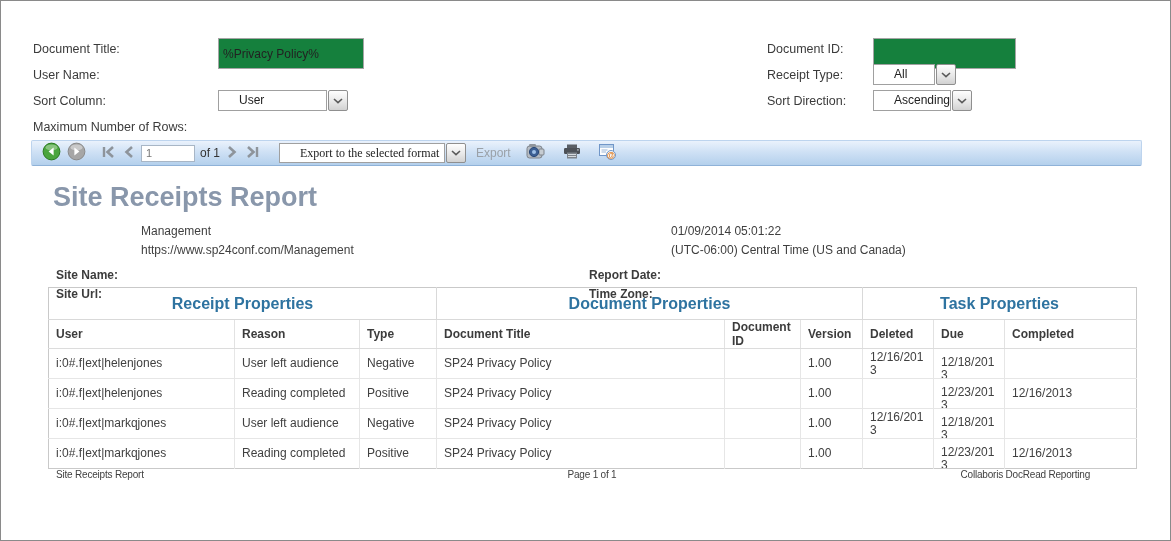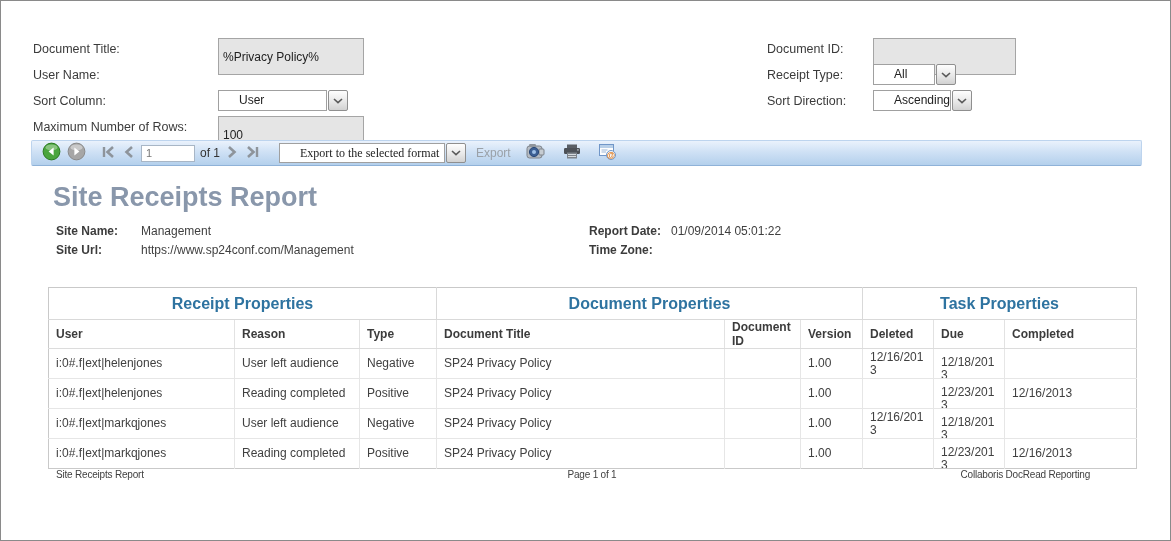--- a/index.html
+++ b/index.html
@@ -3,22 +3,22 @@
 <meta charset="utf-8">
 <style>
   html,body { margin:0; padding:0; background:#fff; font-family:"Liberation Sans", sans-serif; }
   .page {
     position:relative; width:1171px; height:541px; box-sizing:border-box;
     border:1px solid #8a8a8a; background:#fff; overflow:hidden;
   }
   
   .flabel { position:absolute; font-size:12.5px; color:#3b3b3b; white-space:nowrap; }
   .finput {
-    position:absolute; box-sizing:border-box; height:37px; border:1px solid #a5a5a5;
-    font-family:"Liberation Sans", sans-serif; font-size:12px; color:#222; padding:0 4px; background:#e5e5e5;
+    position:absolute; box-sizing:border-box; height:31px; border:1px solid #a5a5a5;
+    font-family:"Liberation Sans", sans-serif; font-size:12px; color:#222; padding:0 4px; background:#15803d;
   }
   .ftextbox {
     position:absolute; box-sizing:border-box; height:22px; border:2px solid #e8a33d; border-radius:2px;
     font-size:12px; color:#222; padding:2px 3px 0 3px; background:#fff; white-space:nowrap;
   }
   .squiggle { text-decoration:underline; text-decoration-style:wavy; text-decoration-color:#e03c31;
               text-decoration-thickness:1px; text-underline-offset:2px; }
   .caret { display:inline-block; width:1px; height:12px; background:#222; vertical-align:-2px; }
   .csel { position:absolute; display:flex; height:21px; box-sizing:border-box; }
   .csel .txt { flex:1; box-sizing:border-box; border:1px solid #a0a0a0; background:#fff;
@@ -34,21 +34,21 @@
   }
   .tbtn { border:none; background:transparent; padding:0; margin:0 3px; display:flex; align-items:center; cursor:pointer; }
   .pageinput { width:54px; height:17px; box-sizing:border-box; border:1px solid #a8b6c6; font-size:11px;
                color:#777; padding:0 0 0 4px; margin:0 4px; font-family:"Liberation Sans", sans-serif; }
   .ofpages { font-size:12px; color:#333; margin:0 4px 0 1px; }
   .exp-sel { position:static; height:20px; margin-left:16px; width:187px;font-family:Liberation Serif, serif; }
   .exportlink { font-size:12px; color:#9aa1a8; margin-left:10px; }
   .tico { margin-left:15px; }
   
   .rtitle { position:absolute; left:52px; top:181px; font-size:27px; font-weight:bold; color:#8997ab; }
-  .ilabel { position:absolute; font-size:12px; font-weight:bold; color:#3c3c3c; white-space:nowrap; }
+  .ilabel { position:absolute; font-size:12px; font-weight:bold; color:#3c3c3c; white-space:nowrap;margin-top:44px; }
   .ivalue { position:absolute; font-size:12px; color:#3f3f3f; white-space:nowrap; }
   
   table.rpt { position:absolute; left:47px; top:286px; width:1088px; border-collapse:collapse;
               table-layout:fixed; border:1px solid #c9c9c9; }
   table.rpt th, table.rpt td { box-sizing:border-box; }
   tr.grp th { height:32px; font-size:16px; font-weight:bold; color:#2e73a0; text-align:center;
               border-left:1px solid #d9d9d9; border-bottom:1px solid #d9d9d9; }
   tr.grp th:first-child { border-left:none; }
   tr.cols th { height:28px; font-size:12px; font-weight:bold; color:#3c3c3c; text-align:left;
                padding:0 7px; border-left:1px solid #e2e2e2; border-bottom:1px solid #dcdcdc; }
@@ -83,21 +83,20 @@
   <div class="csel" style="left:217px; top:89px; width:130px;">
     <div class="txt">User</div>
     <div class="btn">
         <svg width="10" height="6">
           <polyline points="1,1 5,4.6 9,1" fill="none" stroke="#5a5a5a" stroke-width="1.6"></polyline>
         </svg>
       </div>
   </div>
 
   <div class="flabel" style="left:32px; top:119px;">Maximum Number of Rows:</div>
-  <input class="finput" style="left: 217px; top: 115px; width: 146px;" value="100">
 
   <div class="flabel" style="left:766px; top:41px;">Document ID:</div>
   <input class="finput" style="left: 872px; top: 37px; width: 143px;" value="">
 
   <div class="flabel" style="left:766px; top:67px;">Receipt Type:</div>
   <div class="csel" style="left:872px; top:63px; width:83px;">
     <div class="txt">All</div>
     <div class="btn">
         <svg width="10" height="6">
           <polyline points="1,1 5,4.6 9,1" fill="none" stroke="#5a5a5a" stroke-width="1.6"></polyline>
@@ -207,20 +206,21 @@
   <div class="rtitle">Site Receipts Report</div>
 
   <div class="ilabel" style="left:55px; top:223px;">Site Name:</div>
   <div class="ivalue" style="left:140px; top:223px;">Management</div>
   <div class="ilabel" style="left:55px; top:242px;">Site Url:</div>
   <div class="ivalue" style="left:140px; top:242px;">https://www.sp24conf.com/Management</div>
 
   <div class="ilabel" style="left:588px; top:223px;">Report Date:</div>
   <div class="ivalue" style="left:670px; top:223px;">01/09/2014 05:01:22</div>
   <div class="ilabel" style="left:588px; top:242px;">Time Zone:</div>
+  <div class="ivalue" style="left:670px; top:242px;">(UTC-06:00) Central Time (US and Canada)</div>
 
   <table class="rpt">
     <colgroup>
       <col style="width:186px">
         <col style="width:125px">
         <col style="width:77px">
       <col style="width:288px">
         <col style="width:76px">
         <col style="width:62px">
       <col style="width:71px">

